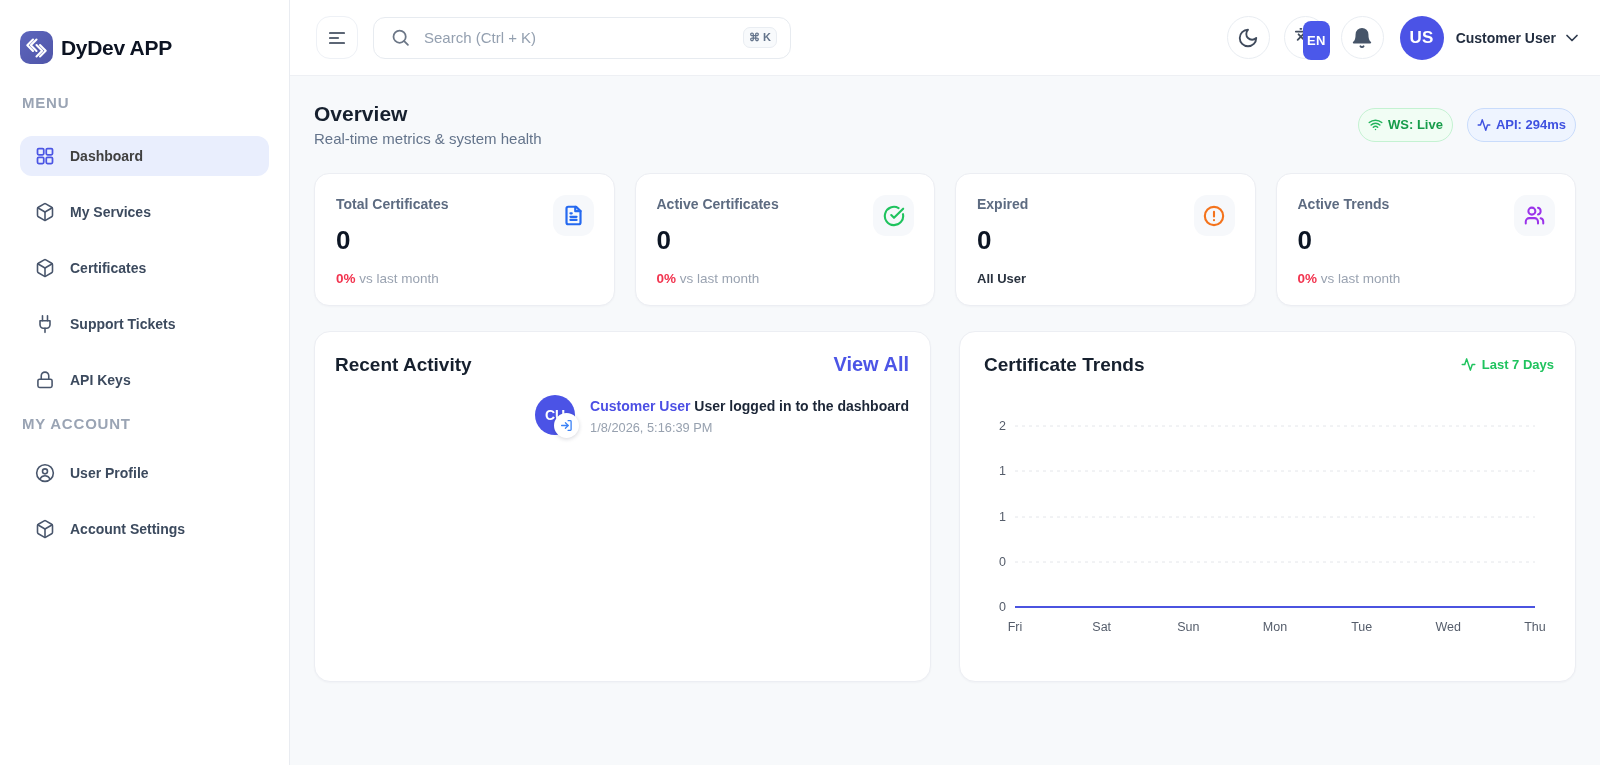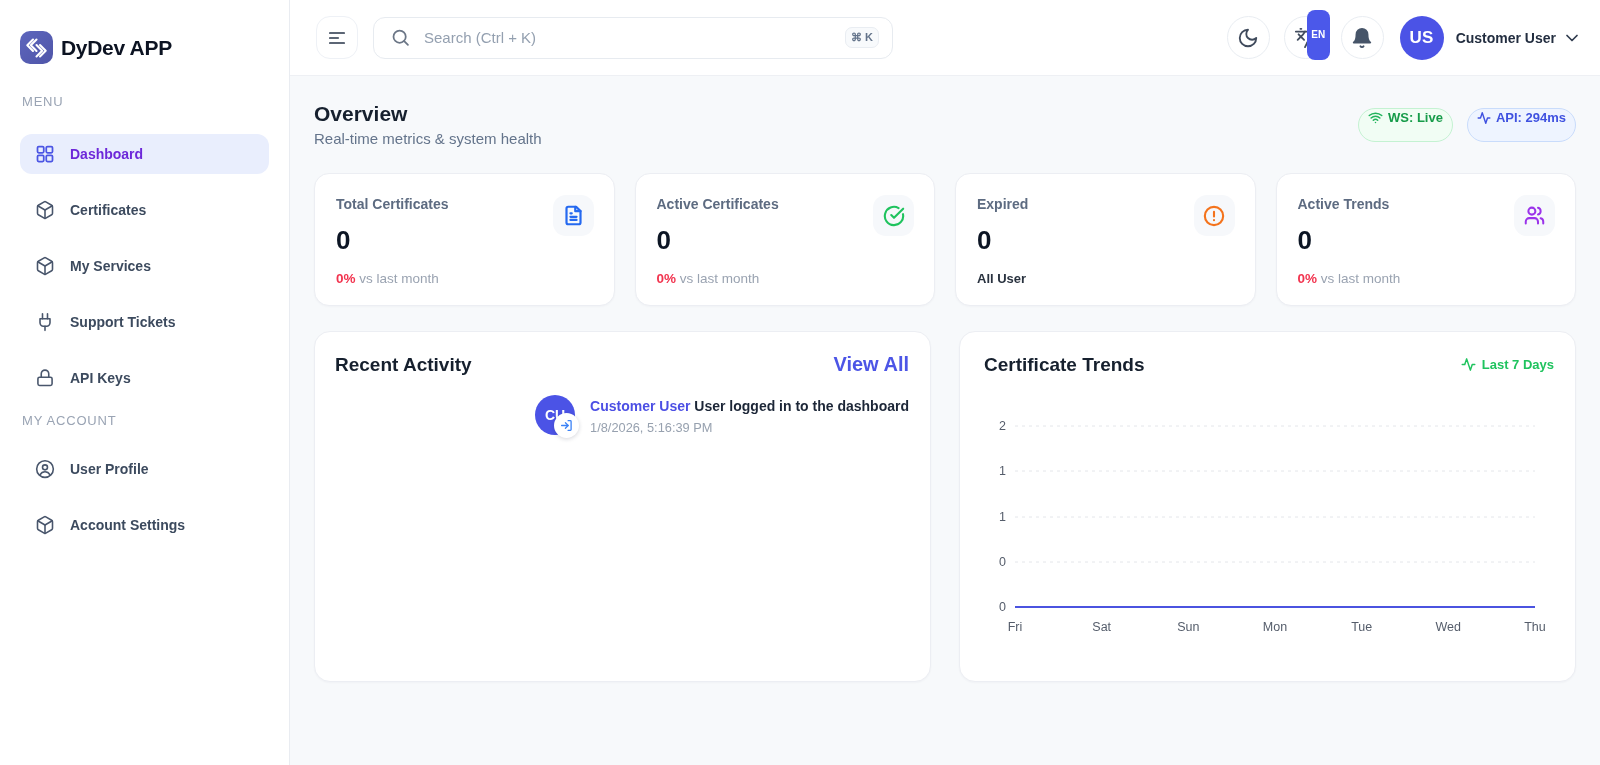--- a/index.html
+++ b/index.html
@@ -4,49 +4,49 @@
 <style>
   * { margin:0; padding:0; box-sizing:border-box; }
   html,body { width:1600px; height:765px; overflow:hidden; font-family:"Liberation Sans", sans-serif; background:#f7f9fb; }
   .layout { display:flex; width:1600px; height:765px; }
 
   
   aside { width:290px; flex:none; background:#fff; border-right:1px solid #e9ecf1; padding:0 20px; }
   .brand { display:flex; align-items:center; gap:8px; padding-top:31px; }
   .mark { width:33px; height:33px; border-radius:10px; background:linear-gradient(135deg,#5d66bd,#4f55a8); display:flex; align-items:center; justify-content:center; flex:none; }
   .brand h1 { font-size:21px; font-weight:800; color:#0c1322; letter-spacing:-0.3px; }
-  .mlabel { margin:30px 0 0 2px; font-size:13px; font-weight:400; color:#9aa4b4; letter-spacing:.8px; }
+  .mlabel { margin:30px 0 0 2px; font-size:15px; font-weight:700; color:#9aa4b4; letter-spacing:.8px; }
   nav a { display:flex; align-items:center; gap:15px; height:40px; border-radius:12px; padding:0 15px; color:#3c4a5e; font-size:14px; font-weight:700; text-decoration:none; margin-top:16px; }
   nav a svg { flex:none; color:#49566c; }
-  nav a.active { background:#e9eefd; color:#6d28d9; }
+  nav a.active { background:#e9eefd; color:#404040; }
   nav a.active svg { color:#4b55e4; }
   nav .first { margin-top:25px; }
   .mlabel.two { margin-top:15px; }
 
   
   .main { flex:1; display:flex; flex-direction:column; min-width:0; }
   header { height:76px; flex:none; background:#fff; border-bottom:1px solid #eef0f4; display:flex; align-items:center; padding:0 26px; }
   .hbtn { width:42px; height:43px; border-radius:14px; border:1px solid #eef1f6; background:#fff; display:flex; align-items:center; justify-content:center; }
-  .search { width:520px; height:42px; margin-left:15px; border-radius:12px; border:1px solid #e7ebf0; background:#fff; display:flex; align-items:center; padding:0 13px 0 16px; }
+  .search { width:418px; height:42px; margin-left:15px; border-radius:12px; border:1px solid #e7ebf0; background:#fff; display:flex; align-items:center; padding:0 13px 0 16px; }
   .search .ph { margin-left:13px; font-size:15px; color:#94a0b0; flex:1; }
   .kbd { background:#f8fafc; border:1px solid #e9edf2; border-radius:7px; font-size:11px; color:#64748b; padding:3px 5px; font-weight:700; }
   .hright { margin-left:auto; margin-right:-8px; display:flex; align-items:center; }
   .cbtn { width:43px; height:43px; border-radius:50%; border:1px solid #e9edf2; background:#fff; display:flex; align-items:center; justify-content:center; position:relative; margin-left:14px; }
-  .en { position:absolute; right:-4px; bottom:-2px; background:#4b58ea; color:#fff; font-size:10px; font-weight:700; border-radius:8px; padding:20px 4px; line-height:1; letter-spacing:.3px;margin-left:32px; }
+  .en { position:absolute; right:-4px; bottom:-2px; background:#4b58ea; color:#fff; font-size:13px; font-weight:700; border-radius:8px; padding:13px 4px; line-height:1; letter-spacing:.3px;margin-left:32px; }
   .avatar { width:44px; height:44px; border-radius:50%; background:#4b53e6; color:#fff; font-size:17px; font-weight:700; display:flex; align-items:center; justify-content:center; margin-left:16px; letter-spacing:.3px; }
   .uname { margin-left:12px; font-size:14px; font-weight:700; color:#232e40; }
   .hright .chev { margin-left:6px; }
 
   
   .content { padding:24px; }
   .phead { display:flex; align-items:center; }
   .phead h2 { font-size:21px; font-weight:800; color:#16202e; line-height:28px; }
   .phead .sub { font-size:15px; color:#64748b; line-height:21px; }
   .pills { margin-left:auto; display:flex; gap:14px; align-items:center; }
-  .pill { height:29px; display:flex; align-items:flex-end; gap:5px; border-radius:99px; padding:16px 9px; font-size:13px; font-weight:700; }
+  .pill { height:29px; display:flex; align-items:center; gap:5px; border-radius:99px; padding:16px 9px; font-size:13px; font-weight:700; }
   .pill.ws { background:#f1fdf4; border:1px solid #c4f2d2; color:#179c4a; }
   .pill.api { background:#eef4ff; border:1px solid #c9dcfb; color:#3f51e0; }
 
   .stats { display:grid; grid-template-columns:repeat(4,1fr); gap:20px; margin-top:24px; }
   .stat { background:#fff; border:1px solid #eceef3; border-radius:15px; height:133px; padding:19px 20px 19px 21px; position:relative; box-shadow:0 1px 2px rgba(20,30,55,.03); }
   .stat .t { font-size:14px; font-weight:700; color:#5d6b81; margin-top:3px; }
   .stat .v { font-size:26px; font-weight:700; color:#0c1524; margin-top:13px; }
   .stat .s { position:absolute; left:21px; bottom:19px; font-size:13.5px; color:#9aa3b1; }
   .stat .s b { color:#f2344f; font-weight:700; }
   .stat .s.dark { color:#29323f; font-weight:700; font-size:13px; }
@@ -94,28 +94,28 @@
             <rect x="3" y="13.5" width="7.5" height="7.5" rx="1.5"></rect>
             <rect x="13.5" y="13.5" width="7.5" height="7.5" rx="1.5"></rect>
           </svg>
         Dashboard</a>
       <a href="#">
         <svg width="20" height="20" viewBox="0 0 24 24" fill="none" stroke="currentColor" stroke-width="1.9" stroke-linecap="round" stroke-linejoin="round">
             <path d="M21 16V8a2 2 0 0 0-1-1.73l-7-4a2 2 0 0 0-2 0l-7 4A2 2 0 0 0 3 8v8a2 2 0 0 0 1 1.73l7 4a2 2 0 0 0 2 0l7-4A2 2 0 0 0 21 16z"></path>
             <polyline points="3.27 6.96 12 12.01 20.73 6.96"></polyline>
             <line x1="12" y1="22.08" x2="12" y2="12"></line>
           </svg>
-        Certificates</a>
+        My Services</a>
       <a href="#">
         <svg width="20" height="20" viewBox="0 0 24 24" fill="none" stroke="currentColor" stroke-width="1.9" stroke-linecap="round" stroke-linejoin="round">
             <path d="M21 16V8a2 2 0 0 0-1-1.73l-7-4a2 2 0 0 0-2 0l-7 4A2 2 0 0 0 3 8v8a2 2 0 0 0 1 1.73l7 4a2 2 0 0 0 2 0l7-4A2 2 0 0 0 21 16z"></path>
             <polyline points="3.27 6.96 12 12.01 20.73 6.96"></polyline>
             <line x1="12" y1="22.08" x2="12" y2="12"></line>
           </svg>
-        My Services</a>
+        Certificates</a>
       <a href="#">
         <svg width="20" height="20" viewBox="0 0 24 24" fill="none" stroke="currentColor" stroke-width="1.9" stroke-linecap="round" stroke-linejoin="round">
             <path d="M12 22v-5"></path>
             <path d="M9 8V2"></path>
             <path d="M15 8V2"></path>
             <path d="M18 8v5a4 4 0 0 1-4 4h-4a4 4 0 0 1-4-4V8z"></path>
           </svg>
         Support Tickets</a>
       <a href="#">
         <svg width="20" height="20" viewBox="0 0 24 24" fill="none" stroke="currentColor" stroke-width="1.9" stroke-linecap="round" stroke-linejoin="round">

